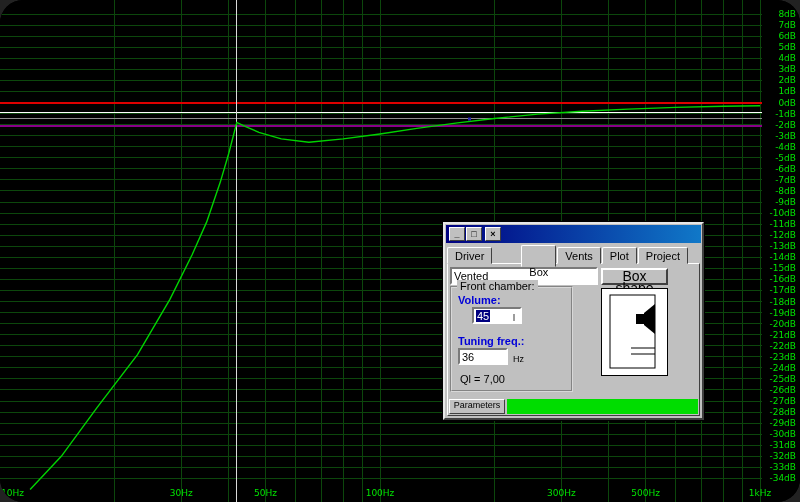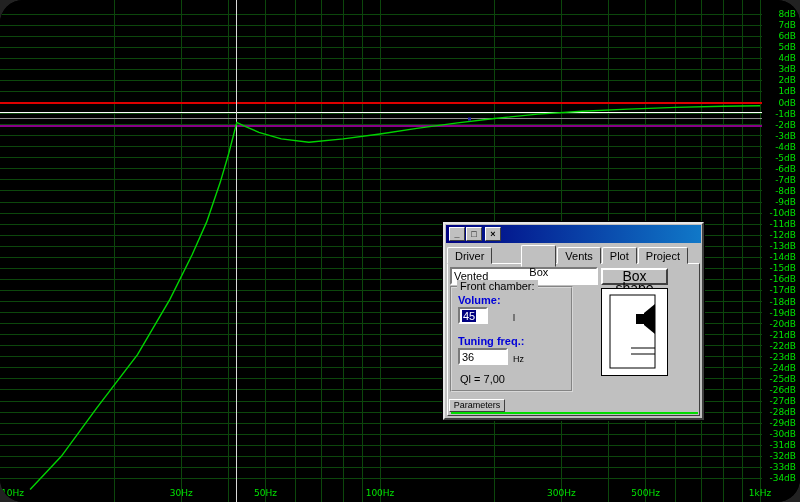--- a/index.html
+++ b/index.html
@@ -35,21 +35,21 @@
        box-sizing:border-box;line-height:12px;}
   .groupbox{position:absolute;left:2px;top:22px;width:123px;height:106px;
             border:2px groove #d8d8d8;box-sizing:border-box;}
   .legend{position:absolute;top:-8px;left:5px;background:#c0c0c0;padding:0 3px;
           font-size:11px;white-space:nowrap;}
   .bluelabel{position:absolute;color:#0000d8;font-size:11px;white-space:nowrap;font-weight:bold;}
   .unit{position:absolute;font-size:9px;color:#000;}
   .qltext{position:absolute;font-size:11px;color:#000;white-space:nowrap;}
   .preview{position:absolute;left:153px;top:24px;width:67px;height:88px;background:#fff;
            border:1px solid #000;box-sizing:border-box;}
-  .status-row{position:absolute;left:1px;right:1px;bottom:1px;height:15px;display:flex;flex-direction:column;}
+  .status-row{position:absolute;left:1px;right:1px;bottom:1px;height:15px;display:flex;}
   .param-btn{width:56px;background:#c0c0c0;border:1px solid;
              border-color:#fff #404040 #404040 #fff;font-size:9px;text-align:center;
              line-height:11px;box-sizing:border-box;}
   .greenbar{flex:1;margin-left:2px;}
 </style>
 </head>
 <body>
 
 <div id="screen">
 
@@ -195,21 +195,21 @@
       <div class="edit" style="left:2px;top:3px;width:148px;height:18px">
         <span>Vented</span>
       </div>
 
       <div class="btn" style="left:153px;top:4px;width:67px;height:17px">Box shape</div>
 
       <div class="groupbox">
         <span class="legend">Front chamber:</span>
 
         <span class="bluelabel" style="left:6px;top:6px">Volume:</span>
-        <div class="edit" style="left:6px;top:19px;width:30px;height:17px">
+        <div class="edit" style="left:20px;top:19px;width:50px;height:17px">
           <span class="sel">45</span>
         </div>
         <span class="unit" style="left:61px;top:25px">l</span>
 
         <span class="bluelabel" style="left:6px;top:47px">Tuning freq.:</span>
         <div class="edit" style="left:6px;top:60px;width:50px;height:17px">
           <span>36</span>
         </div>
         <span class="unit" style="left:61px;top:66px">Hz</span>
 

